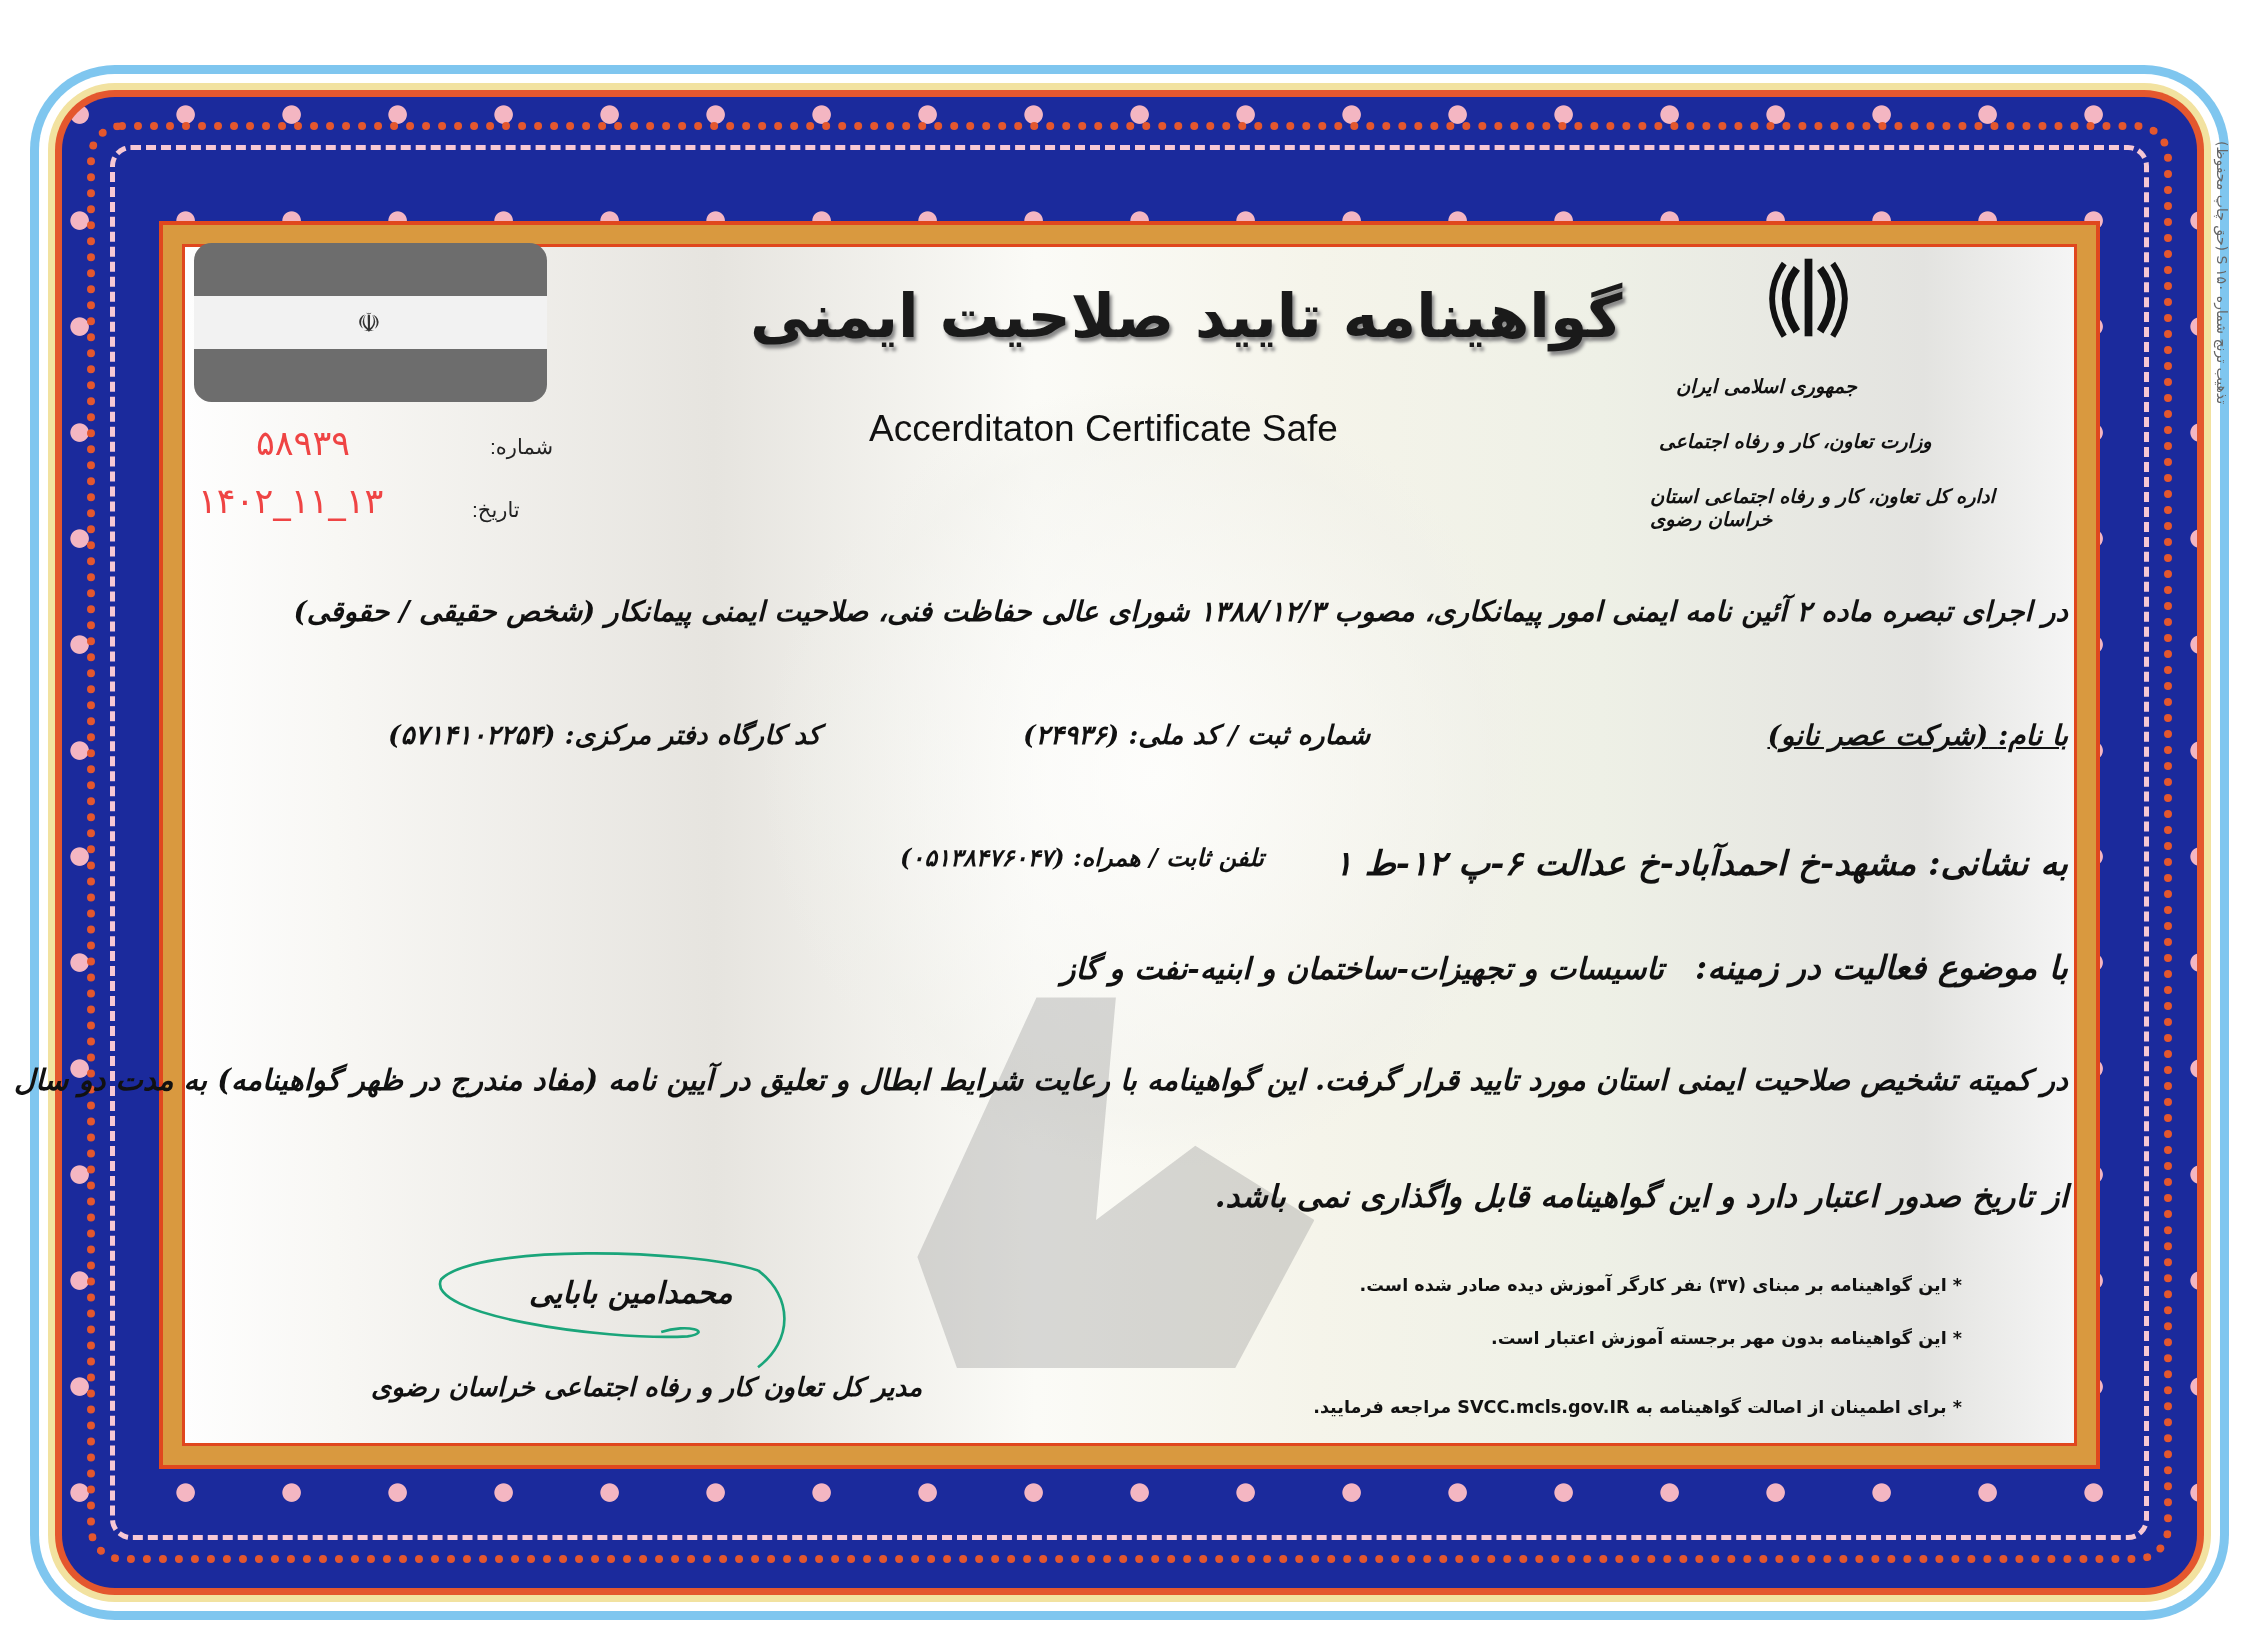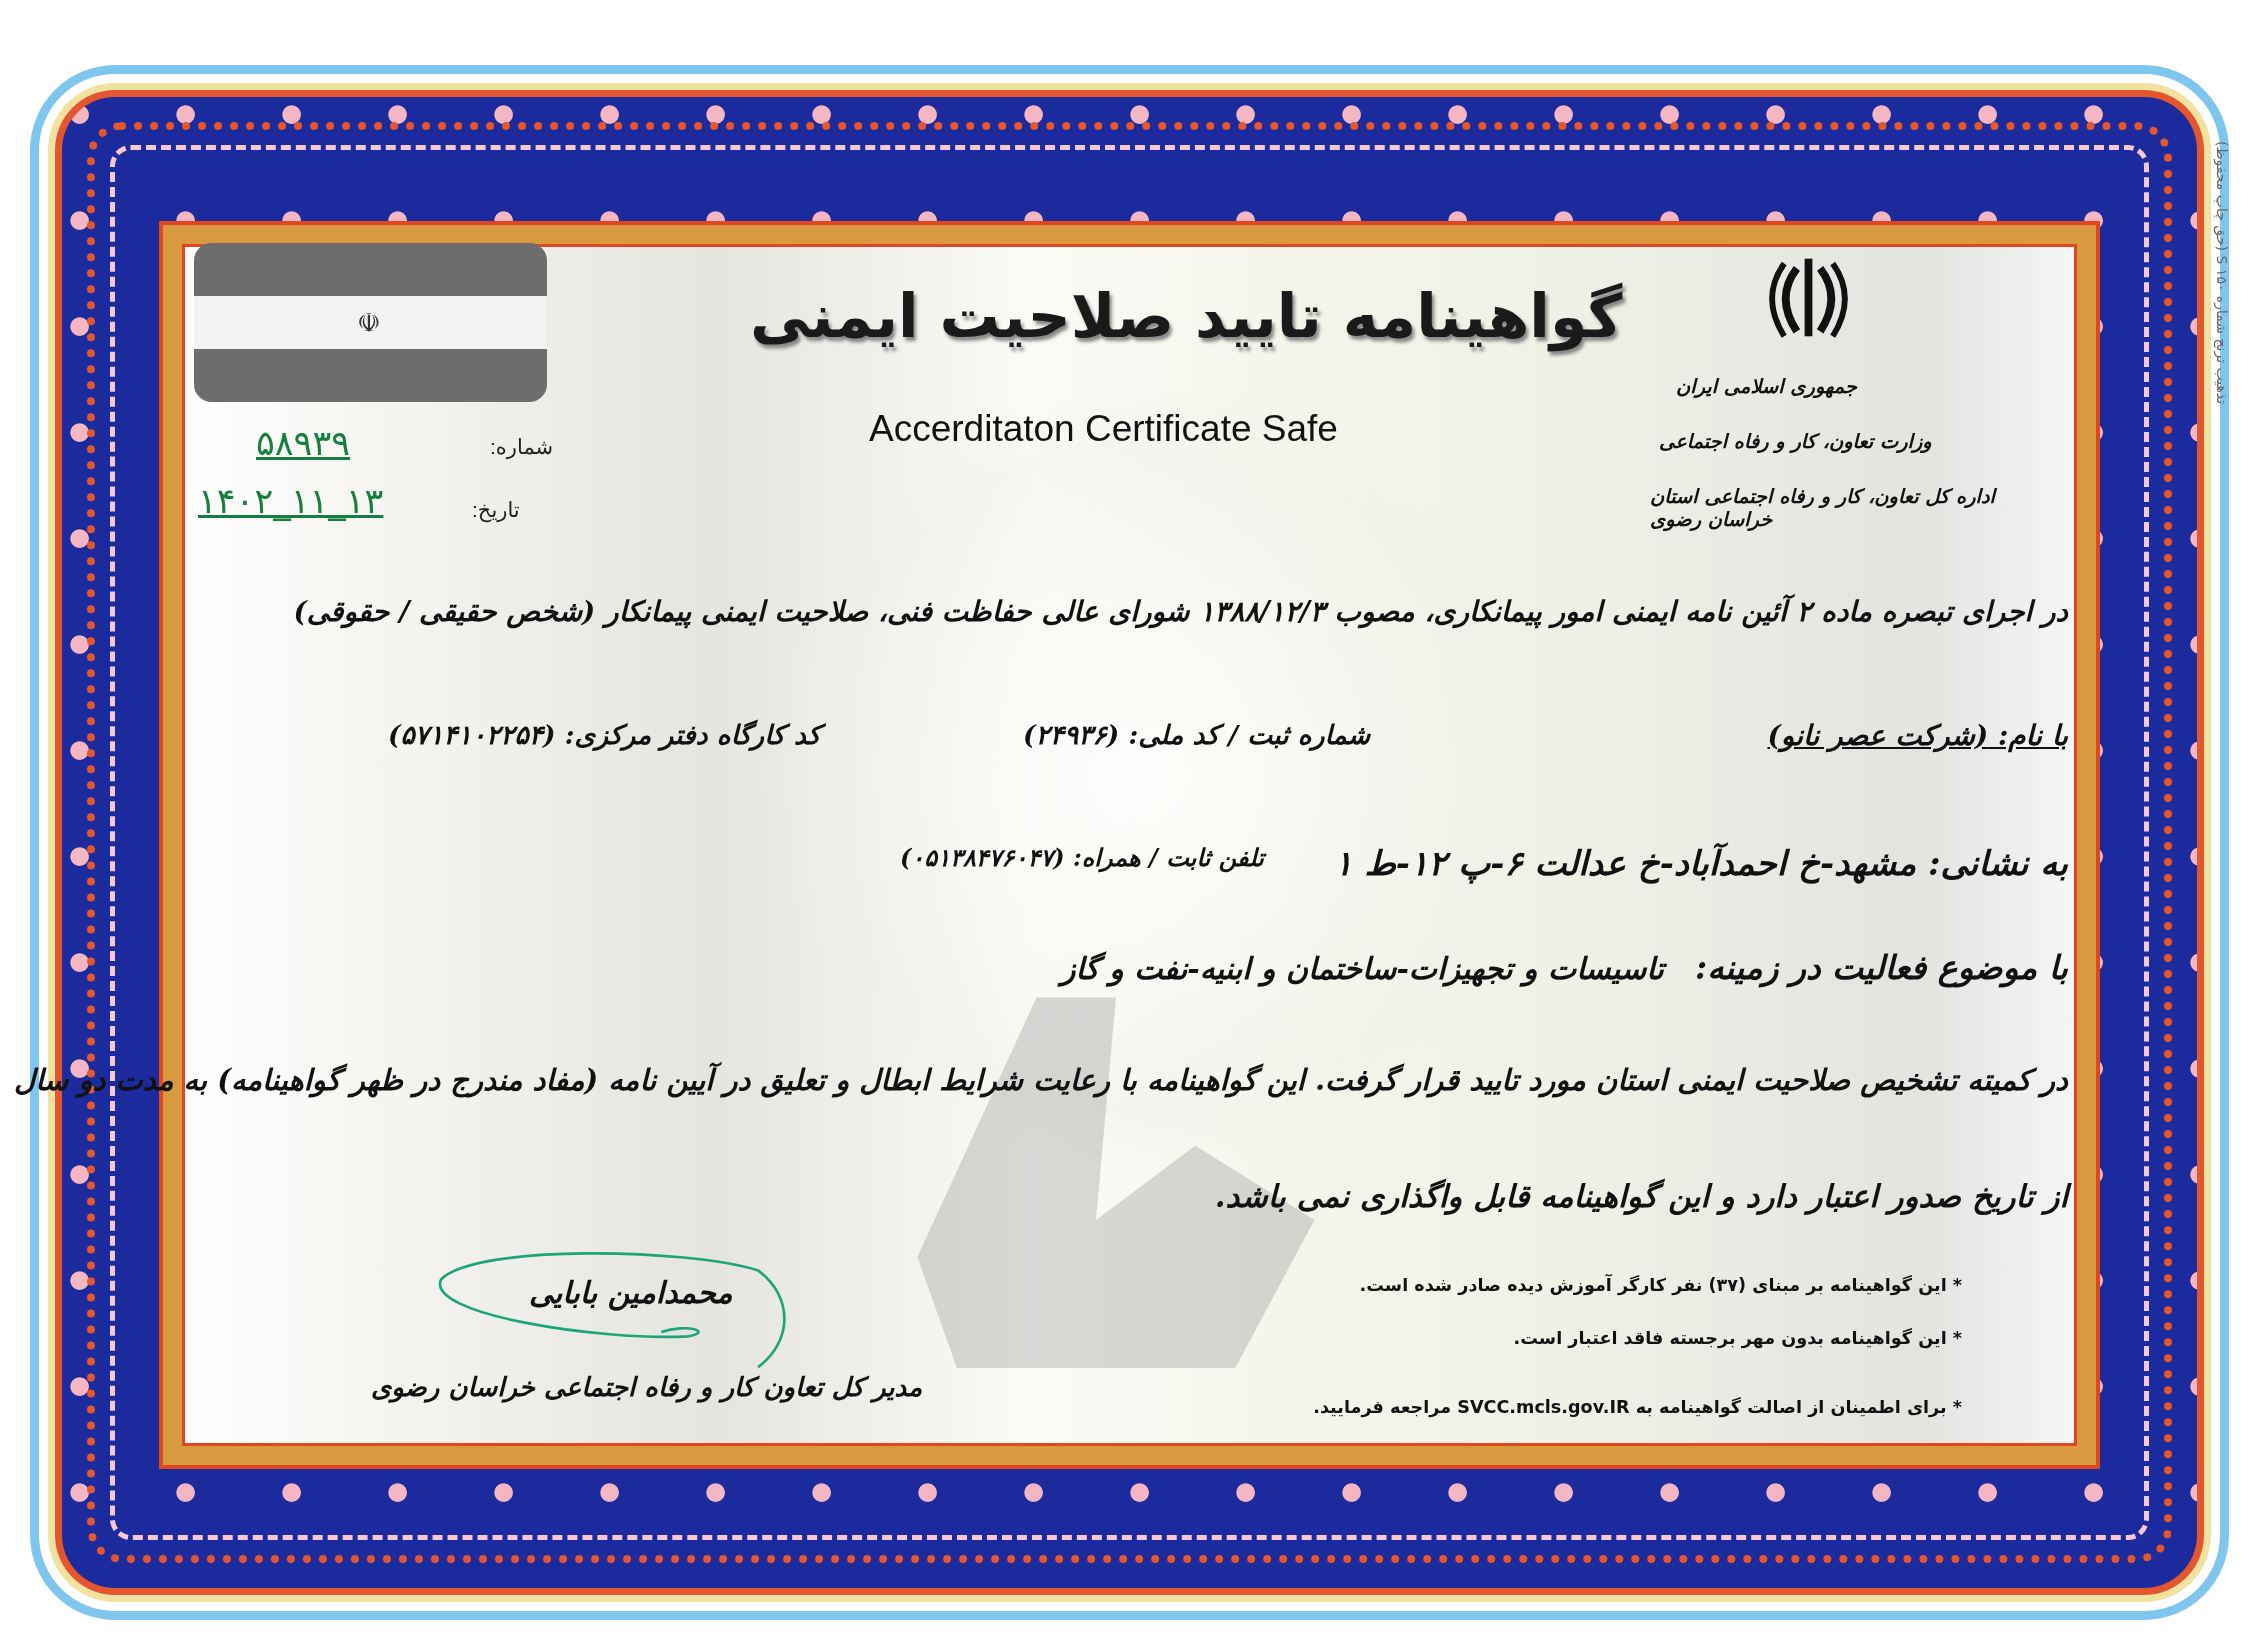--- a/index.html
+++ b/index.html
@@ -23,21 +23,21 @@
   .title-fa{left:750px;top:281px;font-family:"DejaVu Sans",sans-serif;font-weight:bold;font-size:60px;color:#1a1a1a;direction:rtl;text-shadow:2.6px 3.5px 3.5px #888;}
   .title-en{left:869px;top:408px;font-family:"Liberation Sans",sans-serif;font-size:37px;color:#111;}
   .flag{left:194px;top:243px;width:353px;height:159px;}
   .flag div{height:53px;}
   .emblem{left:1760px;top:249px;width:97px;height:97px;}
   .gov{direction:rtl;text-align:left;font-weight:bold;color:#111;font-family:"DejaVu Serif",serif;font-style:italic;}
   .gov1{left:1676px;top:375px;width:265px;font-size:19.4px;}
   .gov2{left:1659px;top:430px;width:300px;font-size:19.4px;}
   .gov3{left:1650px;top:485px;width:397px;font-size:19.4px;}
   .lbl{direction:rtl;font-size:21px;color:#222;font-family:"Liberation Sans",sans-serif;}
-  .hand{font-family:"DejaVu Sans",sans-serif;color:#15803d;font-size:35px;direction:ltr;text-decoration:underline;}
+  .hand{font-family:"DejaVu Sans",sans-serif;color:#ef4444;font-size:35px;direction:ltr;}
   .body-line{direction:rtl;font-family:"DejaVu Serif",serif;font-style:italic;font-weight:bold;color:#111;white-space:nowrap;}
   .l1{right:190px;top:595px;font-size:28px;}
   .l2a{right:190px;top:719px;font-size:28px;text-decoration:underline;}
   .l2b{left:1023px;top:719px;font-size:26.5px;}
   .l2c{left:388px;top:719px;font-size:26.5px;}
   .l3a{right:190px;top:843px;font-size:34px;}
   .l3b{left:900px;top:843px;font-size:24px;}
   .l4{right:190px;top:948px;font-size:30px;}
   .l5{right:190px;top:1063px;font-size:29px;}
   .l6{right:190px;top:1178px;font-size:31px;}
@@ -116,21 +116,21 @@
 <div class="abs body-line l4">
   <span style="font-size:33px;">با موضوع فعالیت در زمینه:</span>
   &nbsp;
   <span>تاسیسات و تجهیزات-ساختمان و ابنیه-نفت و گاز</span>
 </div>
 
 <div class="abs body-line l5">در کمیته تشخیص صلاحیت ایمنی استان مورد تایید قرار گرفت. این گواهینامه با رعایت شرایط ابطال و تعلیق در آیین نامه (مفاد مندرج در ظهر گواهینامه) به مدت دو سال</div>
 <div class="abs body-line l6">از تاریخ صدور اعتبار دارد و این گواهینامه قابل واگذاری نمی باشد.</div>
 
 <div class="abs note n1">* این گواهینامه بر مبنای (۳۷) نفر کارگر آموزش دیده صادر شده است.</div>
-<div class="abs note n2">* این گواهینامه بدون مهر برجسته فاقد اعتبار است.</div>
+<div class="abs note n2">* این گواهینامه بدون مهر برجسته آموزش اعتبار است.</div>
 <div class="abs note n3">* برای اطمینان از اصالت گواهینامه به SVCC.mcls.gov.IR مراجعه فرمایید.</div>
 
 <svg class="abs sig-scribble" viewBox="0 0 460 150">
   <path d="M380 30 C300 5 60 0 20 40 C0 80 200 110 300 105 C330 100 300 90 270 100 M380 30 C420 60 420 110 380 140" stroke="#1aa57a" stroke-width="3" fill="none"></path>
 </svg>
 <div class="abs sig-name">محمدامین بابایی</div>
 <div class="abs sig-title">مدیر کل تعاون کار و رفاه اجتماعی خراسان رضوی</div>
 
 <div class="abs side-note">تذهیب ترنج شماره ۱۵۰ S (حق چاپ محفوظ)</div>
 

